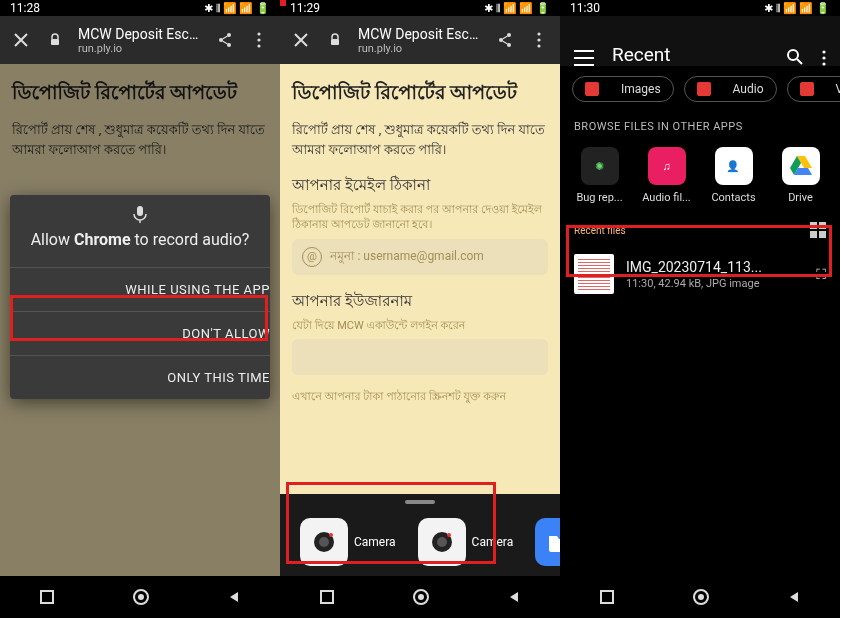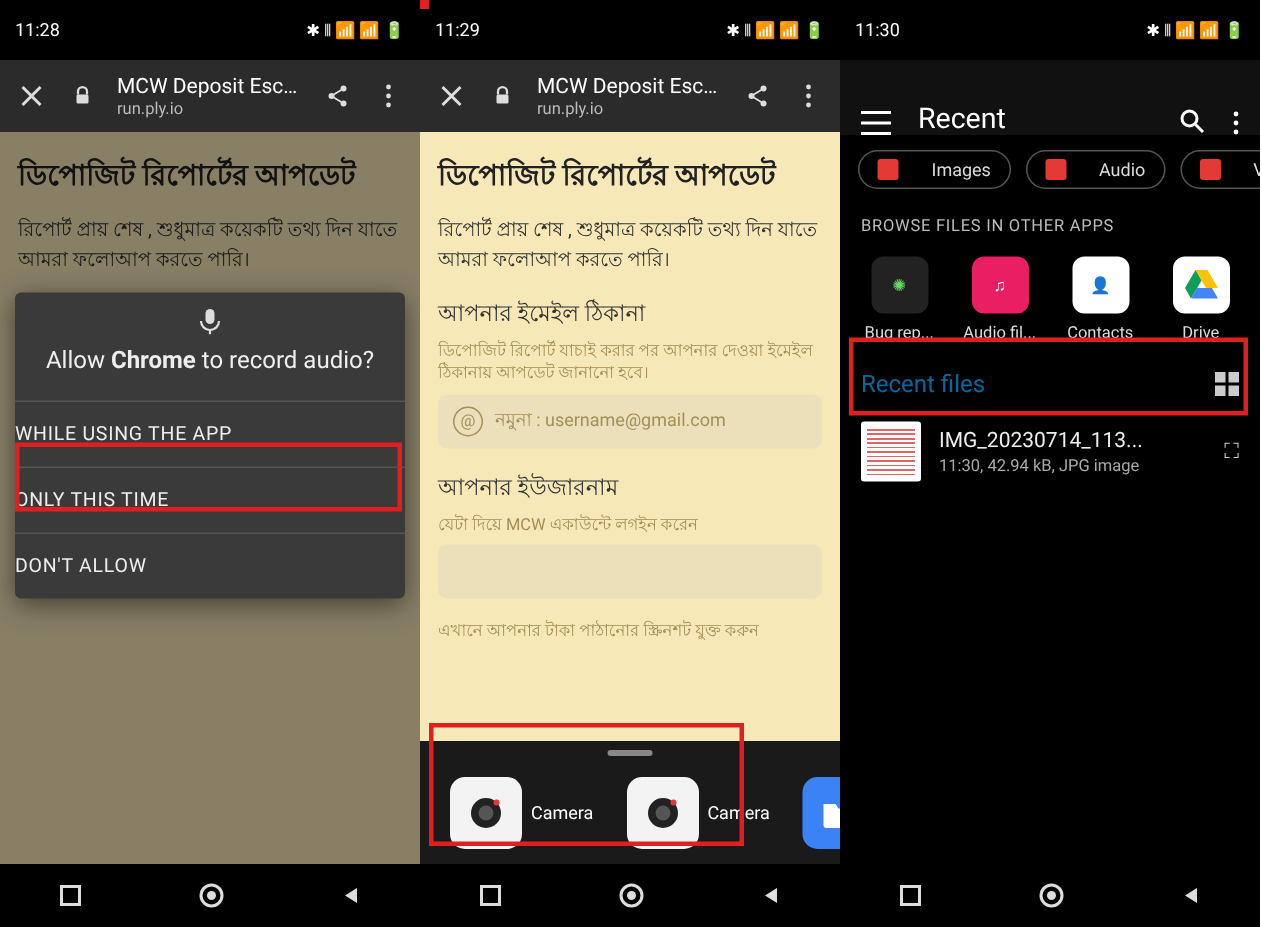--- a/index.html
+++ b/index.html
@@ -21,21 +21,21 @@
     width: 280px;
     height: 618px;
     background: #000;
     position: relative;
     display: flex;
     flex-direction: column;
     overflow: hidden;
   }
   
   .status-bar {
-    height: 40px;
+    height: 16px;
     background: #000;
     color: #fff;
     display: flex;
     align-items: center;
     justify-content: space-between;
     padding: 0 10px;
     font-size: 12px;
   }
   .status-right { display: flex; gap: 3px; align-items: center; font-size: 11px; }
   
@@ -111,21 +111,21 @@
   }
   .perm-mic {
     display:flex;justify-content:center;padding:10px 0 6px;
   }
   .perm-text {
     text-align:center;font-size:16px;padding:0 20px 16px;line-height:1.4;
   }
   .perm-text b{font-weight:700;}
   .perm-opt {
     border-top:1px solid #555;
-    text-align:left;
+    text-align:right;
     padding:14px 0;
     font-size:13px;
     letter-spacing:0.5px;
   }
   .red-box {
     position:absolute;
     border:3px solid #e02020;
     pointer-events:none;
   }
   
@@ -231,22 +231,22 @@
       <div class="perm-mic">
         <svg width="18" height="18" viewBox="0 0 18 18">
             <rect x="6" y="1" width="6" height="10" rx="3" fill="#ddd"></rect>
             <path d="M3 9 a6 6 0 0 0 12 0 M9 15 V18" stroke="#ddd" stroke-width="1.5" fill="none"></path>
           </svg>
       </div>
       <div class="perm-text">
         <span>Allow </span><b>Chrome</b><span> to record audio?</span>
       </div>
       <div class="perm-opt">WHILE USING THE APP</div>
+      <div class="perm-opt">DON'T ALLOW</div>
       <div class="perm-opt">ONLY THIS TIME</div>
-      <div class="perm-opt">DON'T ALLOW</div>
     </div>
     <div class="red-box" style="left:10px;top:295px;width:258px;height:46px;"></div>
   </div>
 
   <div class="phone">
     <div class="status-bar">
       <span>11:29</span>
       <span class="status-right">✱ ⫴ 📶 📶 🔋</span>
     </div>
     <div class="tab-header">
@@ -409,21 +409,21 @@
             <svg width="22" height="20" viewBox="0 0 22 20">
               <path d="M7 0 L15 0 L22 12 L14 12 Z" fill="#ffc107"></path>
               <path d="M0 12 L7 0 L11 7 L4 19 Z" fill="#0f9d58"></path>
               <path d="M4 19 L22 19 L18 12 L8 12 Z" fill="#4285f4"></path>
             </svg>
           </div>
           <span>Drive</span>
         </div>
     </div>
     <div style="display:flex;align-items:center;justify-content:space-between;padding:6px 14px;">
-      <div style="font-size:16px;color:#0369a1;">Recent files</div>
+      <div style="font-size:10px;color:#fdba74;">Recent files</div>
       <span>
           <svg width="16" height="16" viewBox="0 0 16 16">
             <rect x="0" y="0" width="7" height="7" fill="#ccc"></rect>
             <rect x="9" y="0" width="7" height="7" fill="#ccc"></rect>
             <rect x="0" y="9" width="7" height="7" fill="#ccc"></rect>
             <rect x="9" y="9" width="7" height="7" fill="#ccc"></rect>
           </svg>
         </span>
     </div>
     <div class="recent-row">

